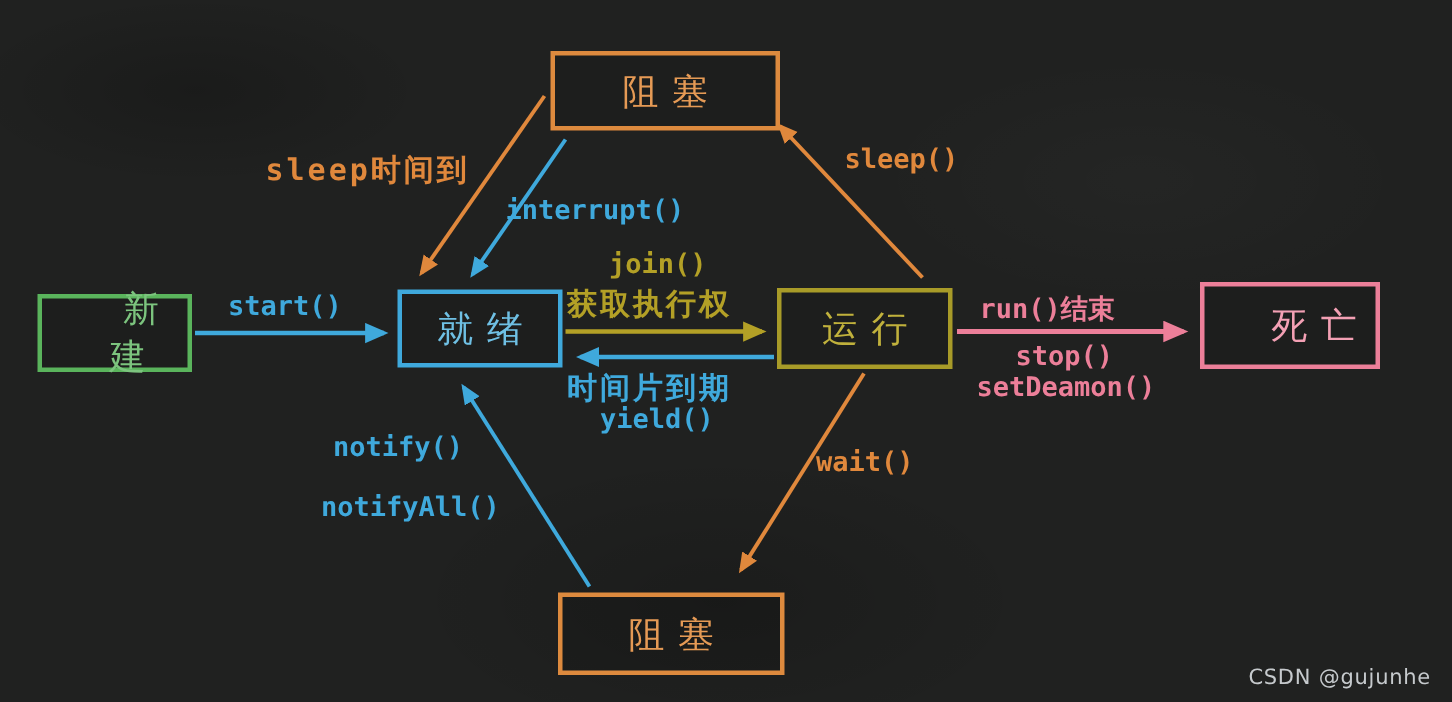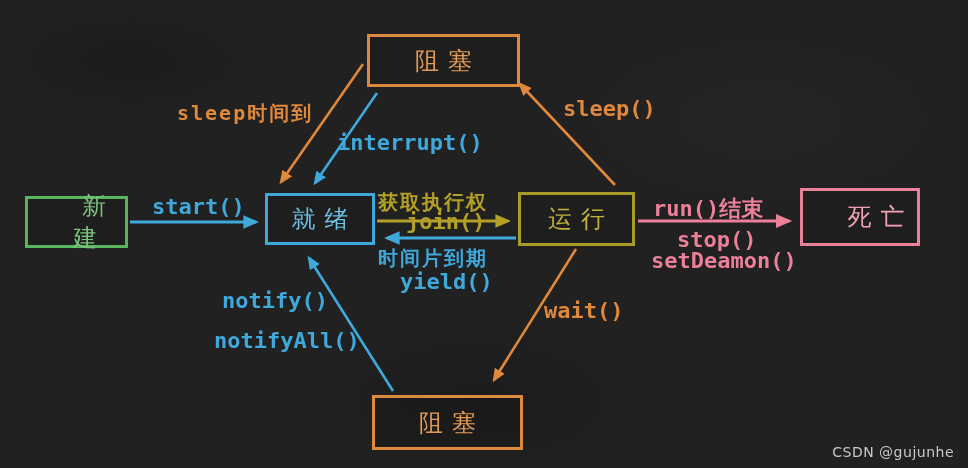--- a/index.html
+++ b/index.html
@@ -22,21 +22,21 @@
     border:3px solid;
     font-size:24px;
     letter-spacing:9px;
     text-indent:9px; 
     background:rgba(0,0,0,0.08);
   }
   .lbl{
     position:absolute;
     font-family:"DejaVu Sans Mono","Liberation Mono",monospace;
     font-weight:bold;
-    font-size:22px;
+    font-size:18px;
     white-space:nowrap;
     line-height:1.1;
   }
   .lbl.cjk{font-size:20px;letter-spacing:2px;}
   .c-orange{color:#e0883c;}
   .c-cyan{color:#3fa9dc;}
   .c-yellow{color:#b3a026;}
   .c-pink{color:#ec7f99;}
   .b-orange{border-color:#dd8a3e;color:#e59a55;}
   .b-green{border-color:#5ab45c;color:#7cc47e;padding-left:45px;}
@@ -97,21 +97,21 @@
   <div class="node b-orange" style="left:372px;top:395px;width:151px;height:55px;">阻塞</div>
 
   <div class="lbl cjk c-orange" style="left:177px;top:102px;">sleep时间到</div>
 
   <div class="lbl c-cyan" style="left:337px;top:131px;text-align:right;">interrupt()</div>
 
   <div class="lbl c-orange" style="left:563px;top:97px;">sleep()</div>
 
   <div class="lbl c-cyan" style="left:152px;top:195px;">start()</div>
 
-  <div class="lbl c-yellow" style="left:406px;top:167px;margin-top:43px;">join()</div>
+  <div class="lbl c-yellow" style="left:406px;top:167px;">join()</div>
 
   <div class="lbl cjk c-yellow" style="left:378px;top:191px;">获取执行权</div>
 
   <div class="lbl cjk c-cyan" style="left:378px;top:247px;">时间片到期</div>
 
   <div class="lbl c-cyan" style="left:400px;top:270px;">yield()</div>
 
   <div class="lbl c-pink" style="left:653px;top:197px;">run()结束</div>
 
   <div class="lbl c-pink" style="left:677px;top:228px;">stop()</div>

